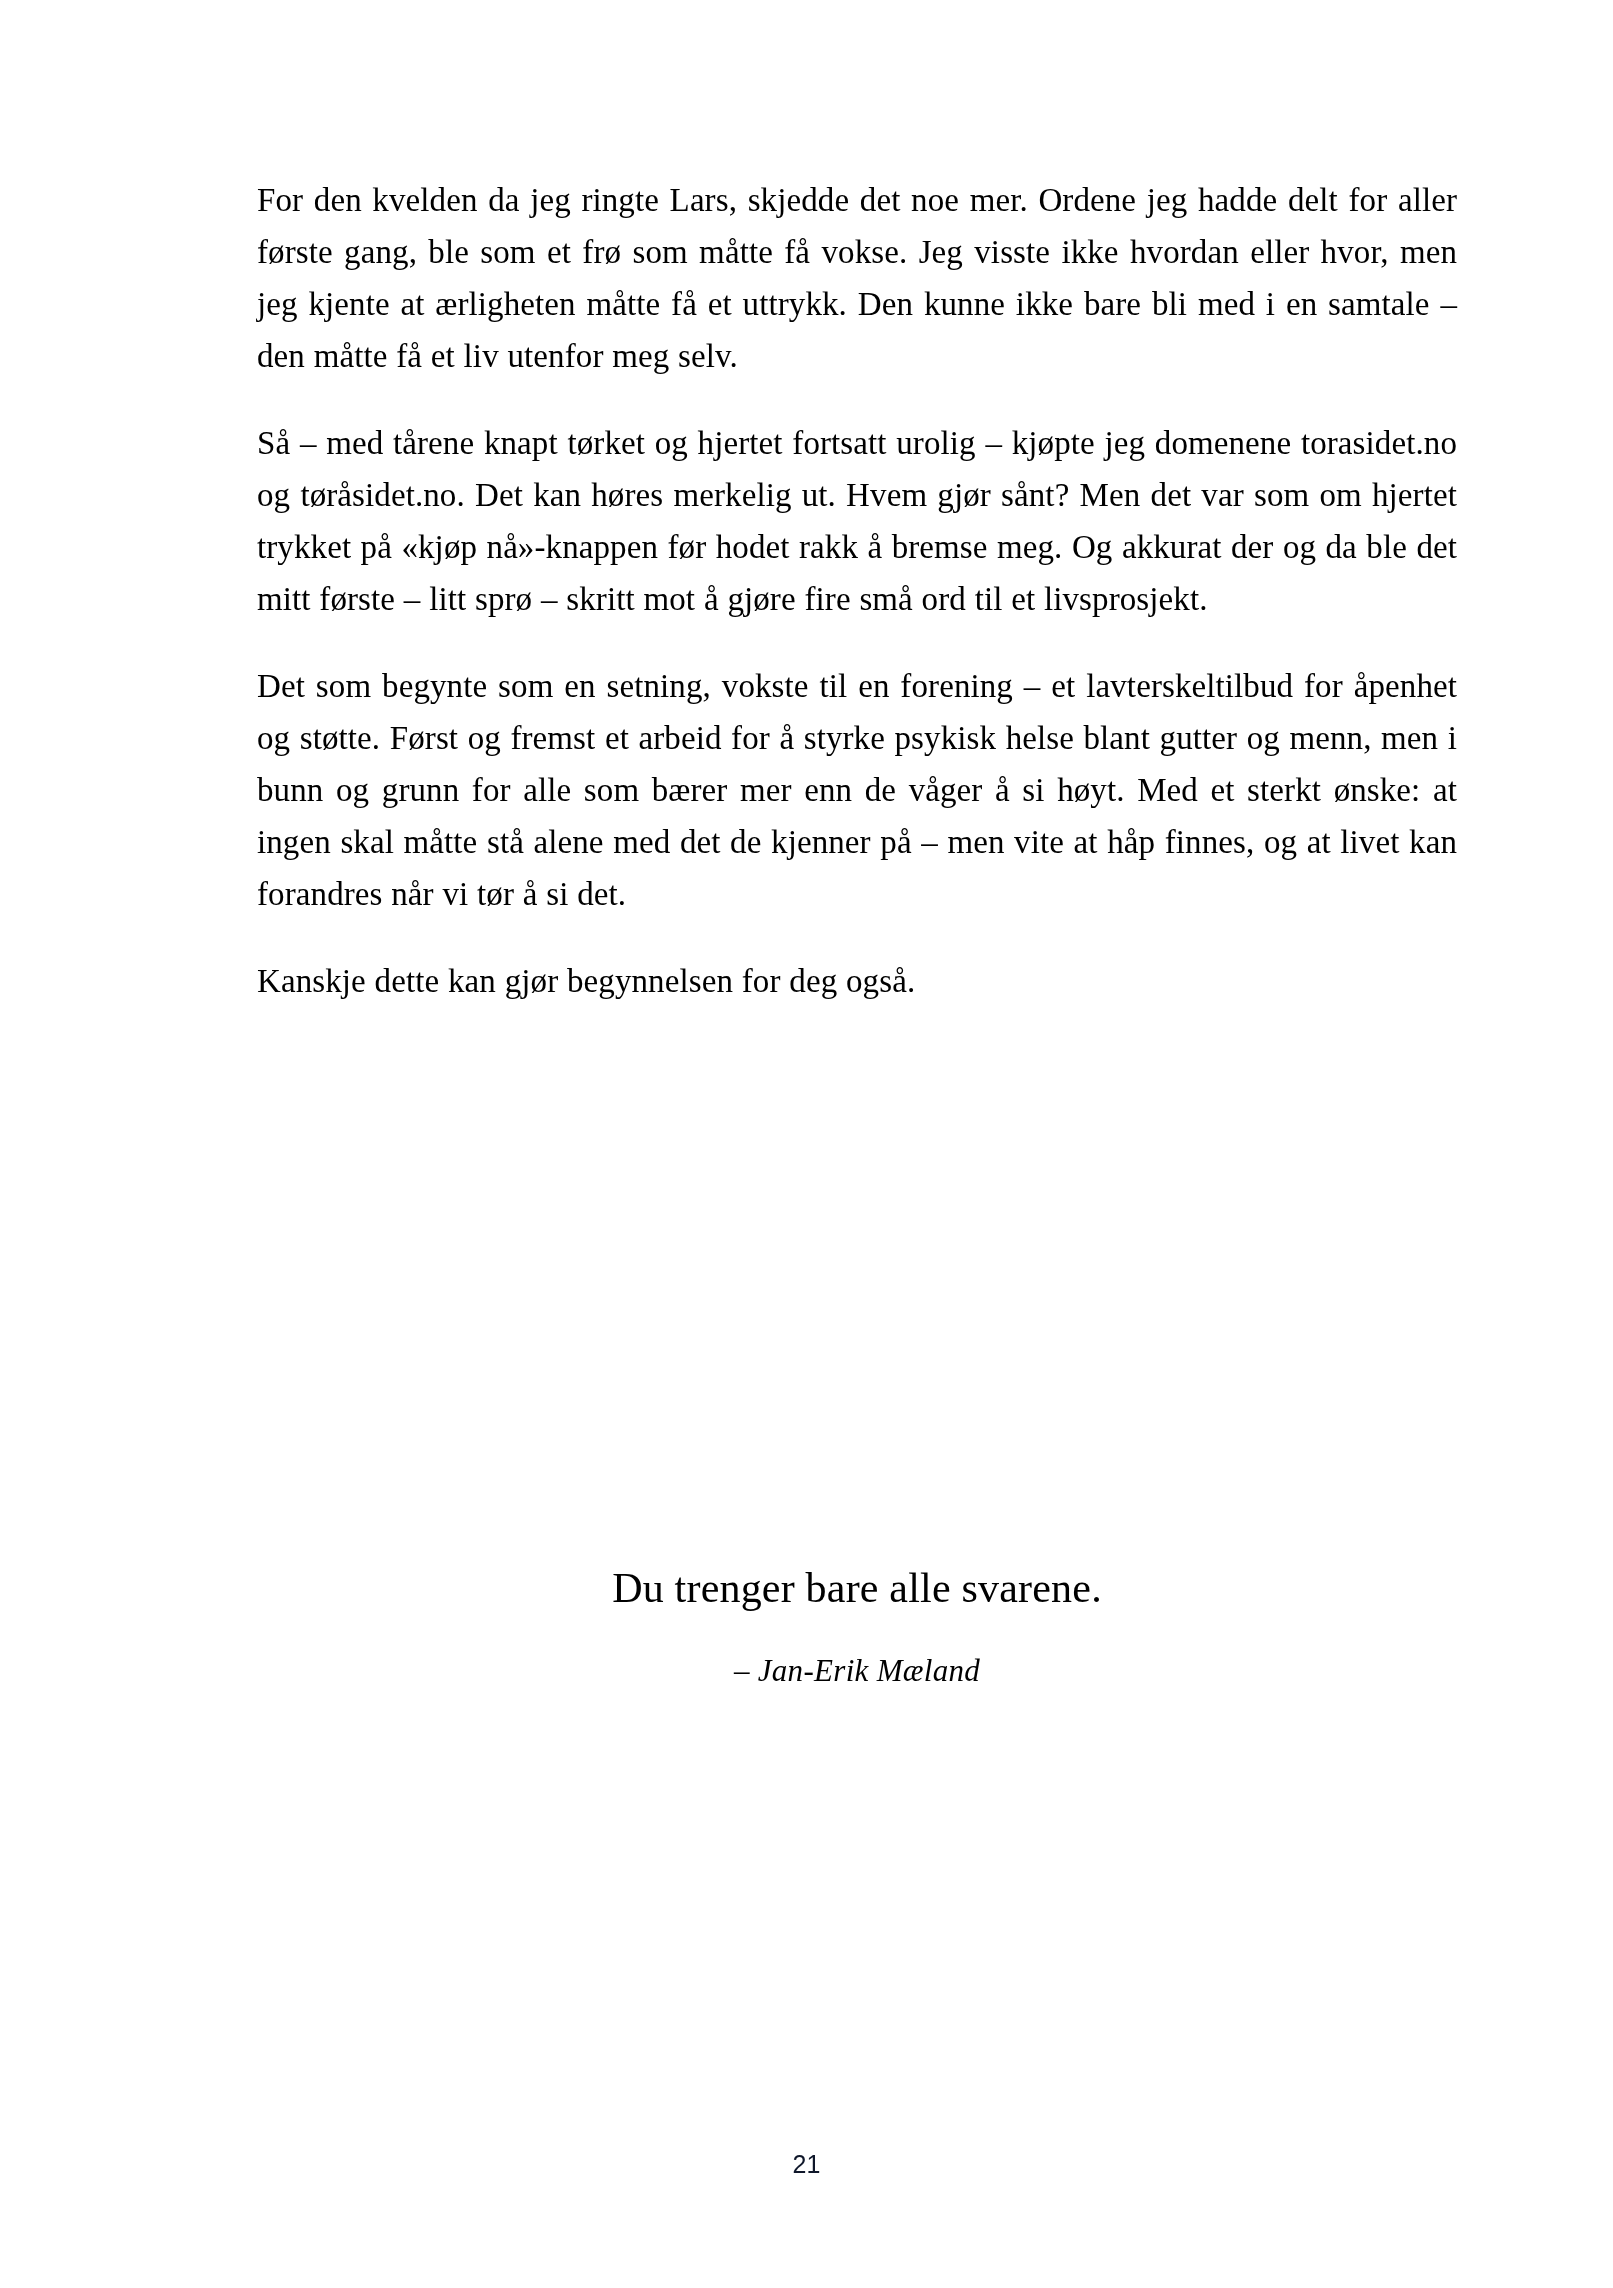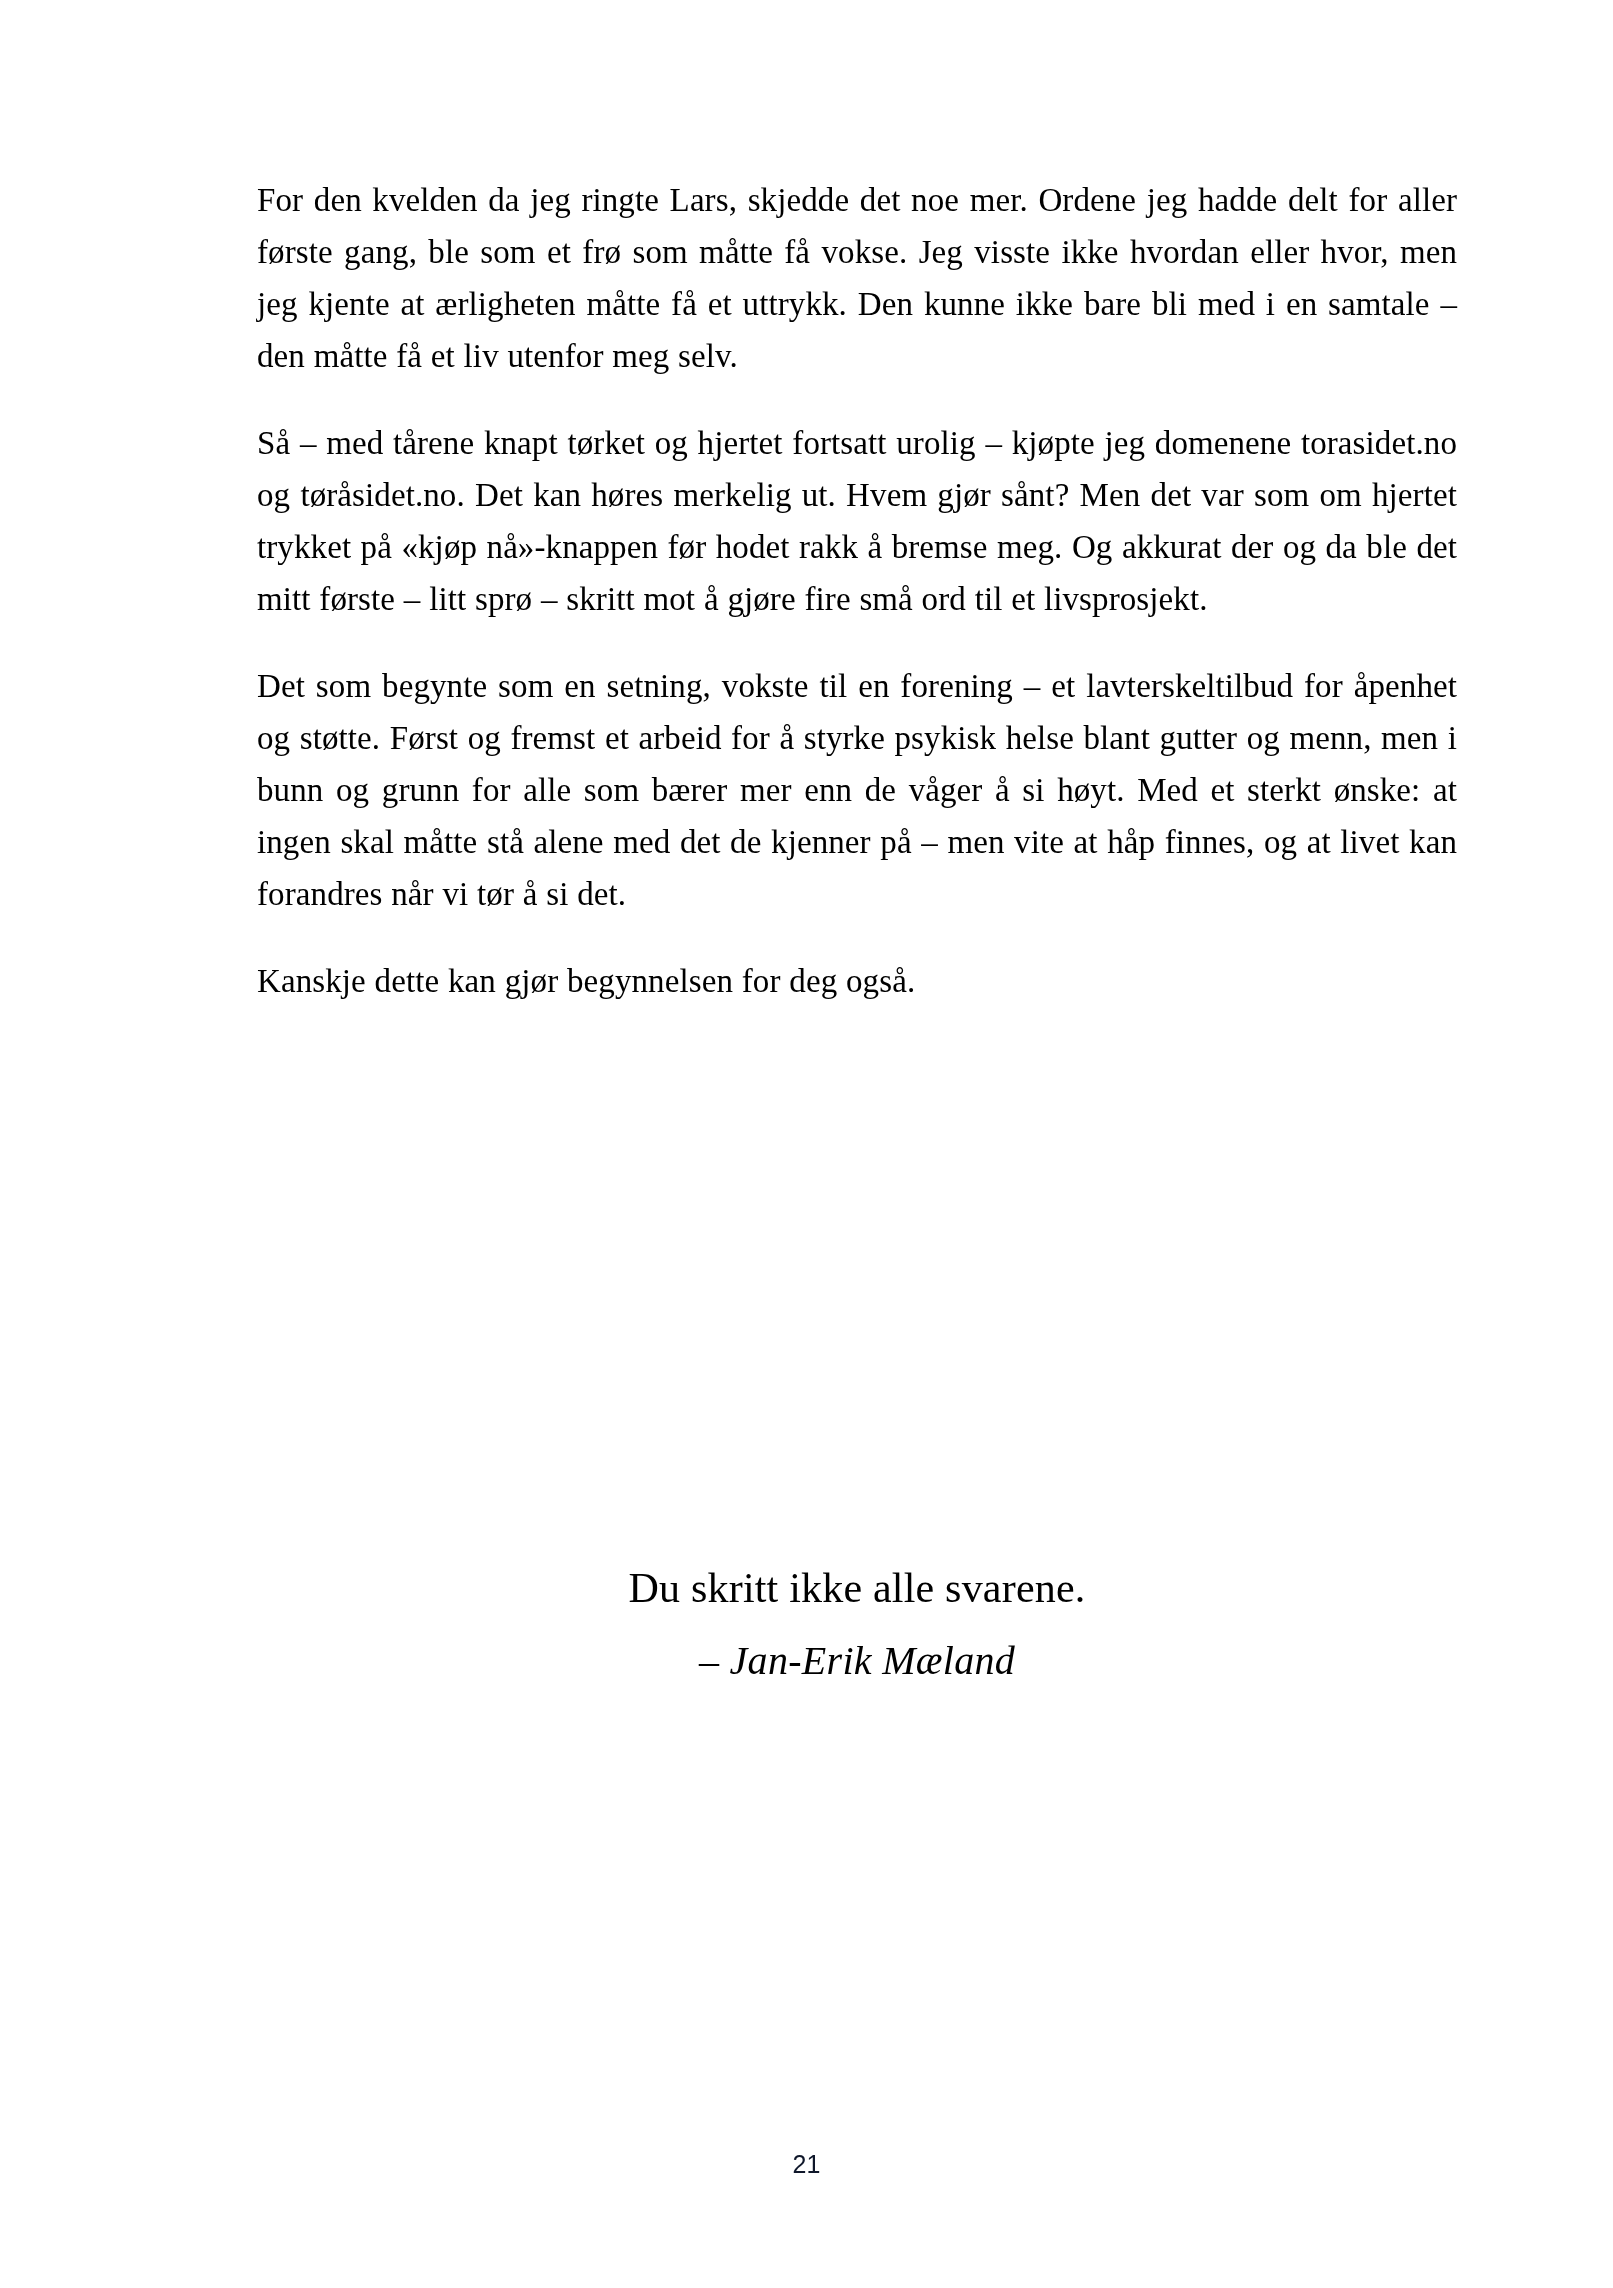--- a/index.html
+++ b/index.html
@@ -56,22 +56,22 @@
     letter-spacing: 0.2px;
   }
   .quote-line-2 {
     font-size: 43px;
     line-height: 61px;
     font-weight: 700;
     letter-spacing: 0.1px;
     margin-top: 1.8px;
   }
   .attribution {
-    margin-top: 20px;
-    font-size: 40px;
+    margin-top: 36px;
+    font-size: 31px;
     font-style: italic;
     letter-spacing: 0.3px;
   }
   .folio {
     position: absolute;
     left: 0;
     top: 2150px;
     width: 1613px;
     text-align: center;
     font-family: "Liberation Sans", sans-serif;
@@ -85,20 +85,20 @@
 <div class="page">
 
   <div class="textblock">
     <p class="para">For den kvelden da jeg ringte Lars, skjedde det noe mer. Ordene jeg hadde delt for aller første gang, ble som et frø som måtte få vokse. Jeg visste ikke hvordan eller hvor, men jeg kjente at ærligheten måtte få et uttrykk. Den kunne ikke bare bli med i en samtale – den måtte få et liv utenfor meg selv.</p>
     <p class="para">Så – med tårene knapt tørket og hjertet fortsatt urolig – kjøpte jeg domenene torasidet.no og tøråsidet.no. Det kan høres merkelig ut. Hvem gjør sånt? Men det var som om hjertet trykket på «kjøp nå»-knappen før hodet rakk å bremse meg. Og akkurat der og da ble det mitt første – litt sprø – skritt mot å gjøre fire små ord til et livsprosjekt.</p>
     <p class="para">Det som begynte som en setning, vokste til en forening – et lavterskeltilbud for åpenhet og støtte. Først og fremst et arbeid for å styrke psykisk helse blant gutter og menn, men i bunn og grunn for alle som bærer mer enn de våger å si høyt. Med et sterkt ønske: at ingen skal måtte stå alene med det de kjenner på – men vite at håp finnes, og at livet kan forandres når vi tør å si det.</p>
     <p class="para last">Kanskje dette kan gjør begynnelsen for deg også.</p>
   </div>
 
   <div class="quote-wrap">
-    <div class="quote-line-1">Du skritt ikke alle svarene.</div>
+    <div class="quote-line-1">Du trenger bare alle svarene.</div>
     <div class="attribution">– Jan-Erik Mæland</div>
   </div>
 
   <div class="folio">21</div>
 
 </div>
 
 
 </body></html>

